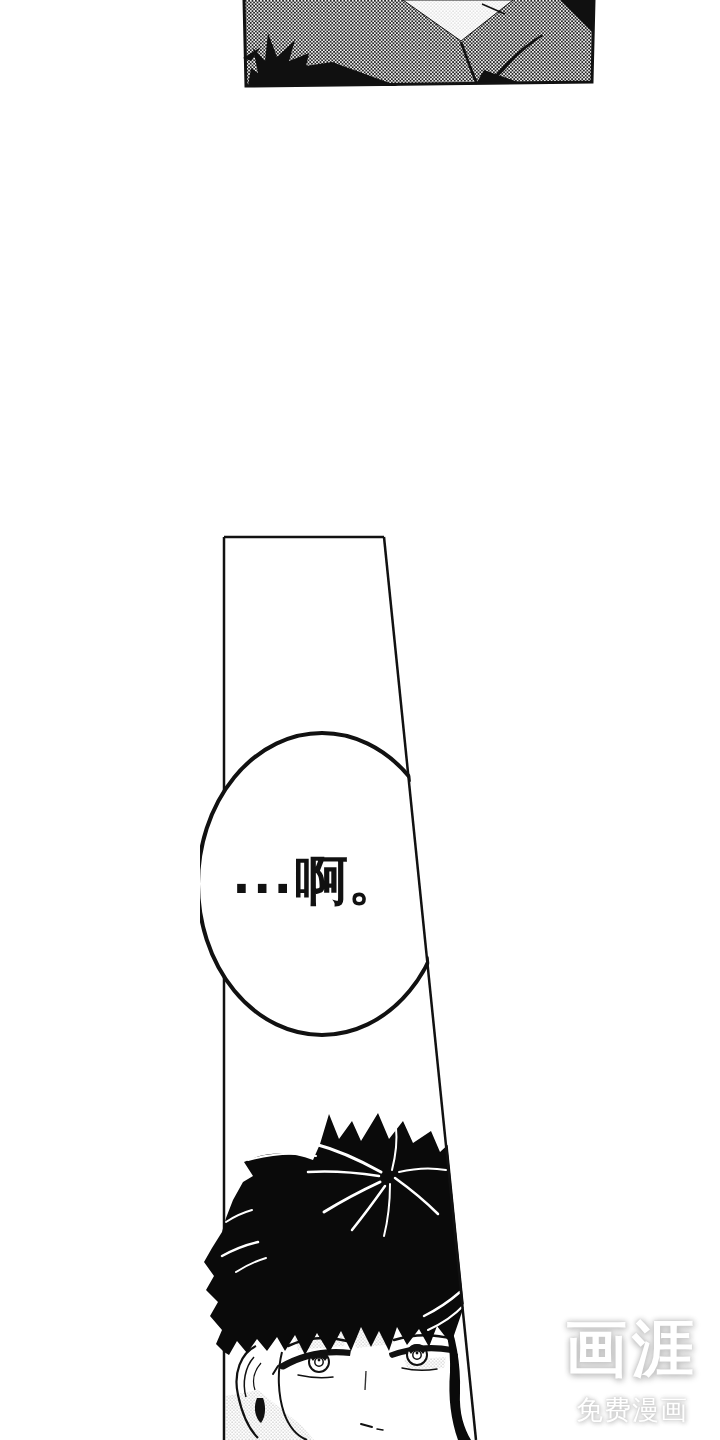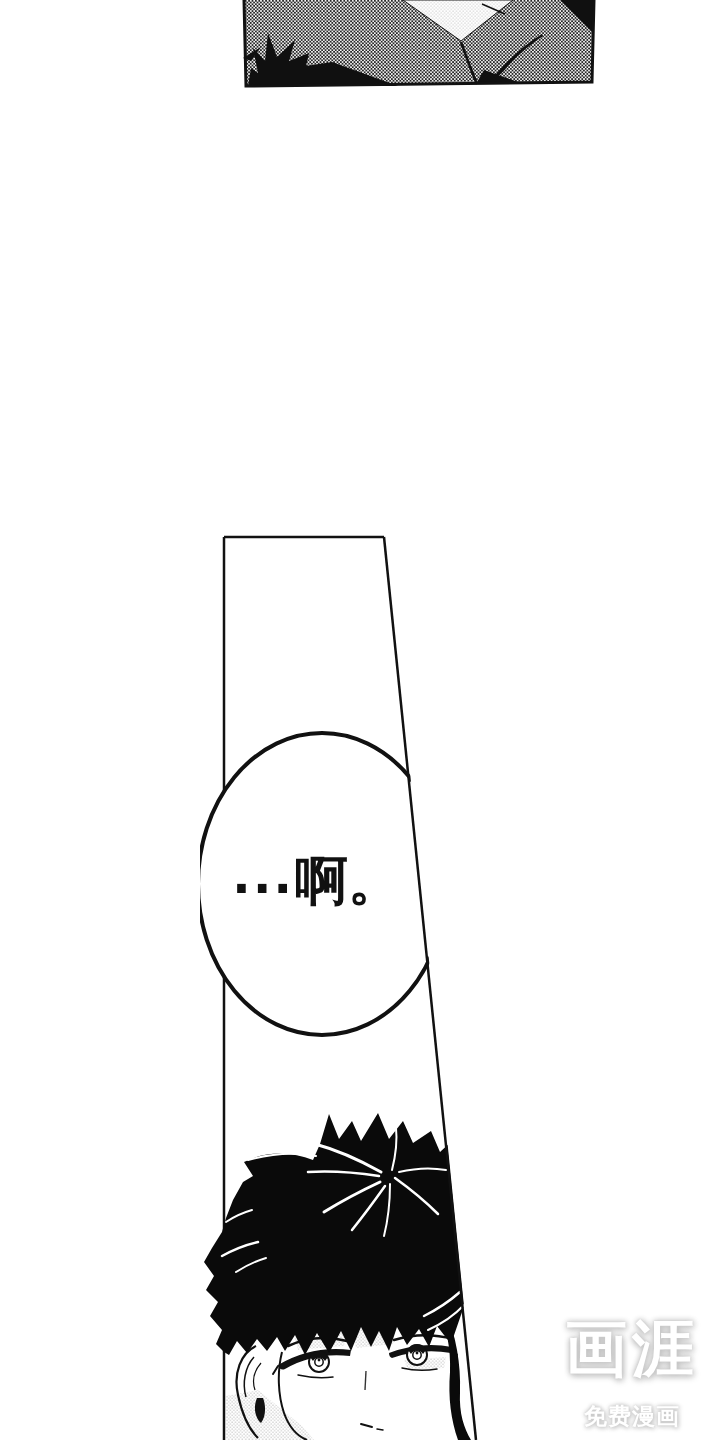--- a/index.html
+++ b/index.html
@@ -25,22 +25,22 @@
   }
   .watermark{
     position:absolute;left:552px;top:1316px;width:160px;
     color:#ffffff;text-align:center;user-select:none;
   }
   .wm-logo{
     font-size:62px;font-weight:900;line-height:1.05;letter-spacing:5px;
     text-shadow:0 0 2px #cccccc, 0 0 6px #c2c2c2, 1px 2px 7px #b8b8b8;
   }
   .wm-tag{
-    margin-top:20px;
-    font-size:23px;font-weight:700;letter-spacing:1px;
+    margin-top:11px;
+    font-size:27px;font-weight:400;letter-spacing:1px;
     text-shadow:0 0 2px #cfcfcf, 0 0 5px #c6c6c6, 1px 1px 5px #bdbdbd;
   }
 </style>
 </head>
 <body>
 
 <div class="stage">
 
   <svg class="top-panel" viewBox="236 0 360 90" preserveAspectRatio="none" aria-hidden="true">
     <defs>

